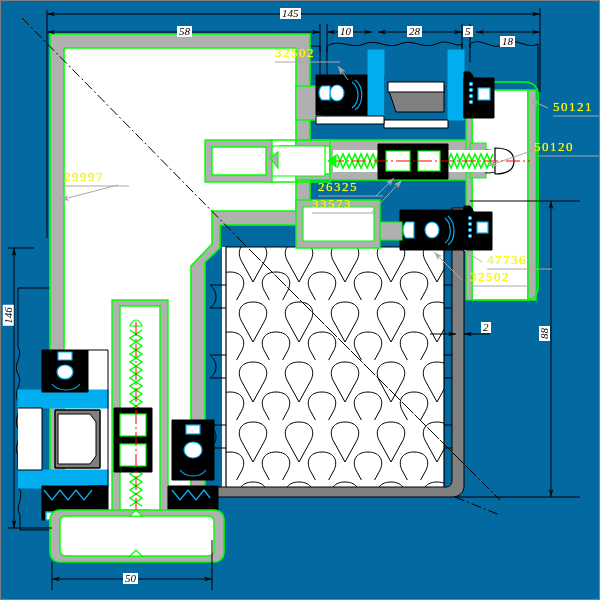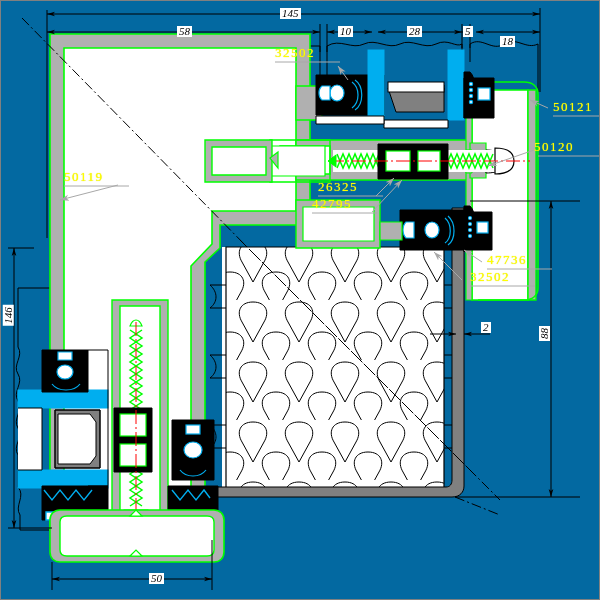--- a/index.html
+++ b/index.html
@@ -356,25 +356,25 @@
   <div class="dimtxt" style="left:280px;top:8px;">145</div>
   <div class="dimtxt" style="left:177px;top:26px;">58</div>
   <div class="dimtxt" style="left:338px;top:26px;">10</div>
   <div class="dimtxt" style="left:407px;top:26px;font-style:italic;">28</div>
   <div class="dimtxt" style="left:463px;top:26px;">5</div>
   <div class="dimtxt" style="left:500px;top:36px;text-align:right;">18</div>
 
   <div class="dimtxt vert" style="left:-2px;top:310px;">146</div>
   <div class="dimtxt vert" style="left:537px;top:328px;">88</div>
 
-  <div class="dimtxt" style="left:123px;top:573px;margin-left:26px;">50</div>
+  <div class="dimtxt" style="left:123px;top:573px;">50</div>
   <div class="dimtxt" style="left:481px;top:322px;">2</div>
 
   <div class="partlbl" style="left:275px;top:45px;">32502</div>
-  <div class="partlbl" style="left:64px;top:169px;">50119</div>
+  <div class="partlbl" style="left:64px;top:169px;">29997</div>
   <div class="partlbl" style="left:553px;top:99px;">50121</div>
   <div class="partlbl" style="left:522px;top:139px;margin-left:12px;">50120</div>
   <div class="partlbl" style="left:318px;top:179px;">26325</div>
-  <div class="partlbl" style="left:312px;top:196px;">42795</div>
+  <div class="partlbl" style="left:312px;top:196px;">33573</div>
   <div class="partlbl" style="left:487px;top:252px;">47736</div>
   <div class="partlbl" style="left:470px;top:269px;">32502</div>
 
 </div>
 
 </body></html>

